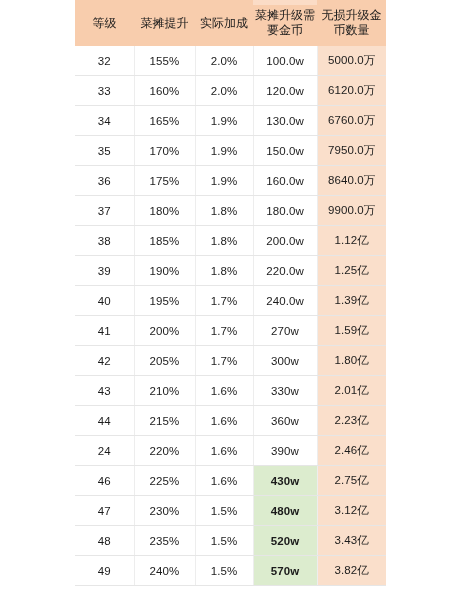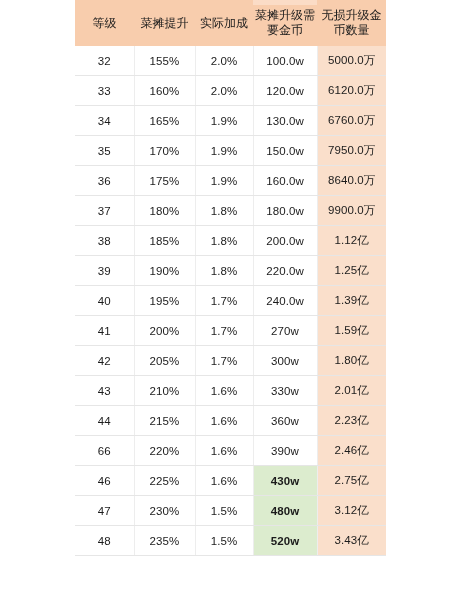--- a/index.html
+++ b/index.html
@@ -196,21 +196,21 @@
             <td class="num sep-l tint-peach">2.01亿</td>
           </tr>
           <tr>
             <td class="num">44</td>
             <td class="num sep-l">215%</td>
             <td class="num sep-l">1.6%</td>
             <td class="num sep-l">360w</td>
             <td class="num sep-l tint-peach">2.23亿</td>
           </tr>
           <tr>
-            <td class="num">66</td>
+            <td class="num">24</td>
             <td class="num sep-l">220%</td>
             <td class="num sep-l">1.6%</td>
             <td class="num sep-l">390w</td>
             <td class="num sep-l tint-peach">2.46亿</td>
           </tr>
           <tr>
             <td class="num">46</td>
             <td class="num sep-l">225%</td>
             <td class="num sep-l">1.6%</td>
             <td class="num sep-l tint-green">430w</td>
@@ -223,16 +223,23 @@
             <td class="num sep-l tint-green">480w</td>
             <td class="num sep-l tint-peach">3.12亿</td>
           </tr>
           <tr>
             <td class="num">48</td>
             <td class="num sep-l">235%</td>
             <td class="num sep-l">1.5%</td>
             <td class="num sep-l tint-green">520w</td>
             <td class="num sep-l tint-peach">3.43亿</td>
           </tr>
+          <tr>
+            <td class="num">49</td>
+            <td class="num sep-l">240%</td>
+            <td class="num sep-l">1.5%</td>
+            <td class="num sep-l tint-green">570w</td>
+            <td class="num sep-l tint-peach">3.82亿</td>
+          </tr>
         </tbody>
     </table>
   </div>
 </div>
 
 </body></html>

